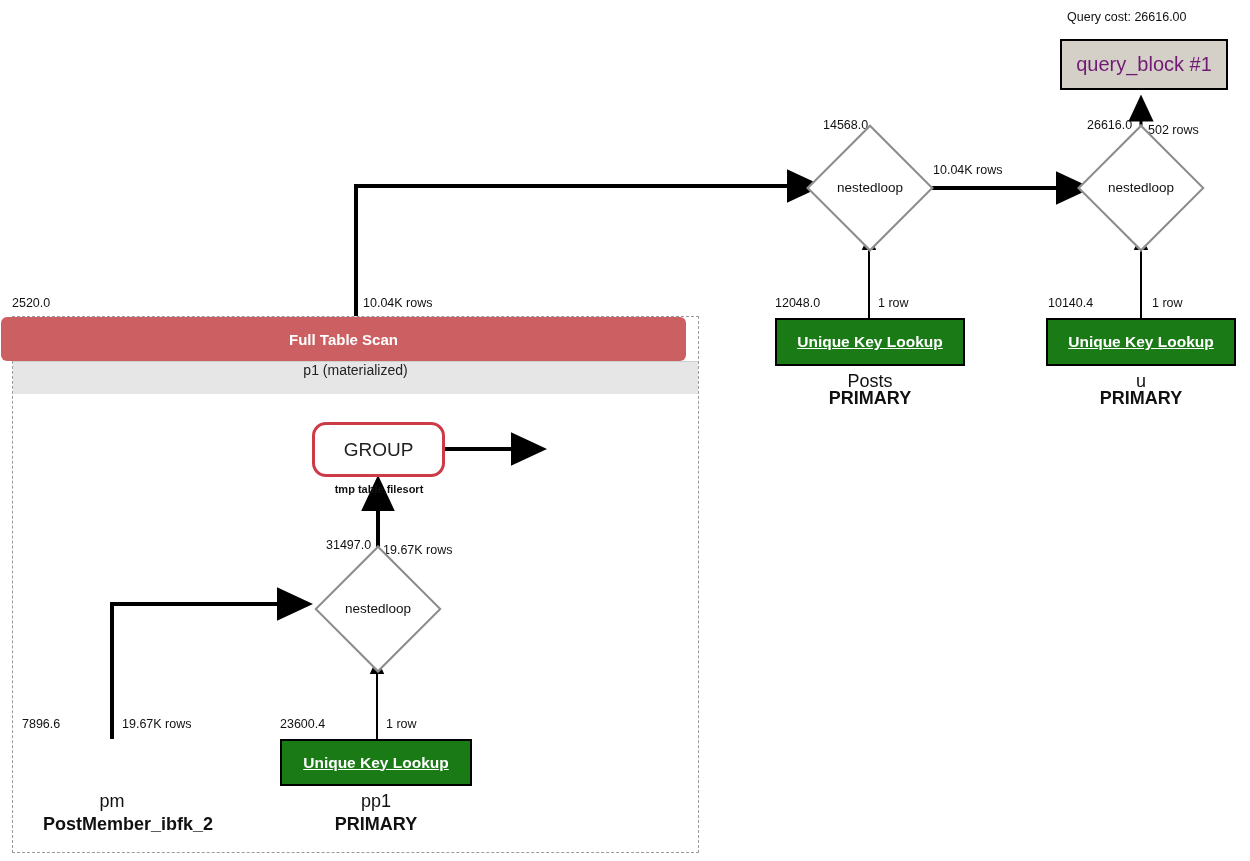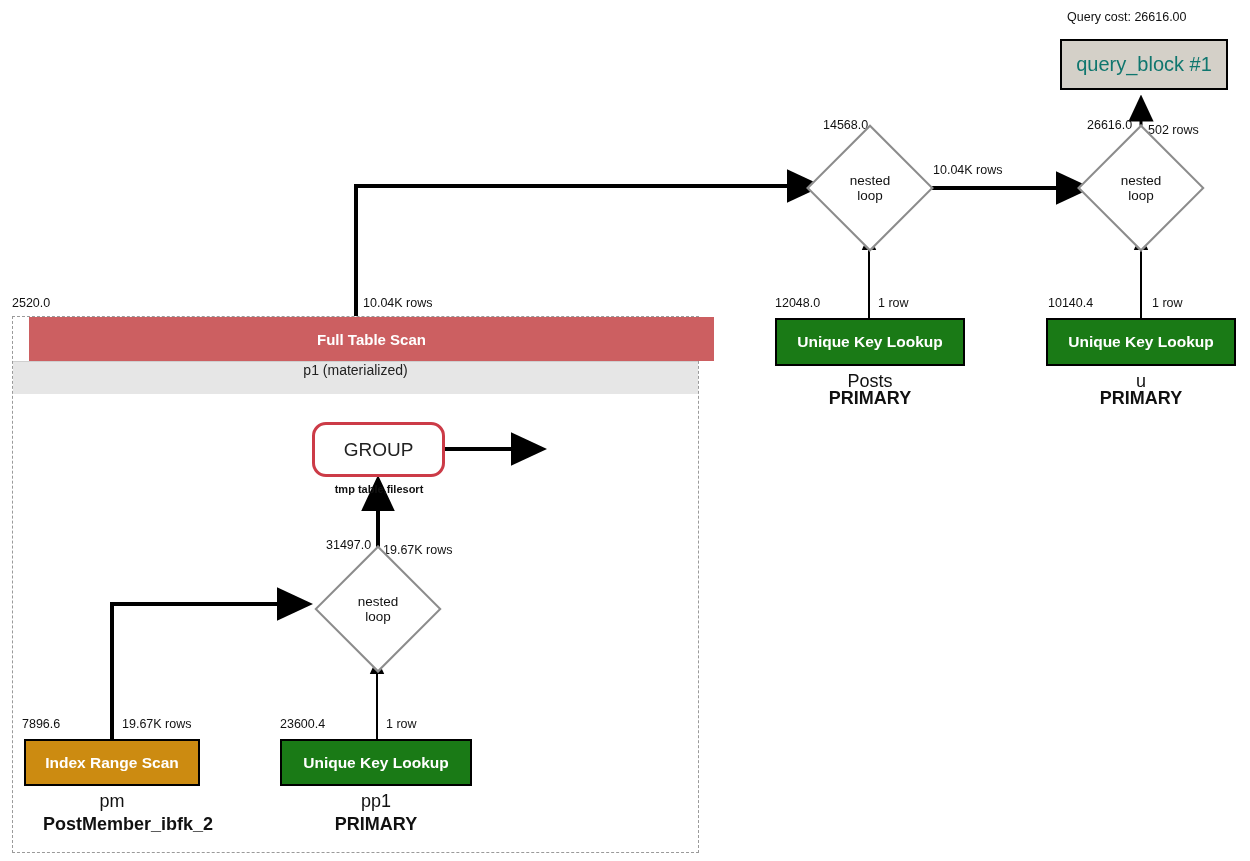--- a/index.html
+++ b/index.html
@@ -14,41 +14,41 @@
   .lbl{position:absolute;white-space:nowrap;line-height:1;}
   .cost{font-size:12.5px;color:#111;}
   .rows{font-size:12.5px;color:#111;}
   .caption{font-size:18px;color:#111;text-align:center;}
   .querycost{font-size:12.5px;color:#111;}
 
   
   .qblock{
     position:absolute;background:#d4d0c8;border:2px solid #000;
     display:flex;align-items:center;justify-content:center;
-    font-size:20px;color:#0f766e;
+    font-size:20px;color:#701a75;
   }
 
   
   .diamond{position:absolute;}
   .diamond .shape{
     position:absolute;left:0;top:0;width:100%;height:100%;
     background:#ffffff;border:2px solid #8c8c8c;
     transform:rotate(45deg);box-sizing:border-box;
   }
   .diamond .txt{
     position:absolute;left:0;top:0;width:100%;height:100%;
-    display:flex;flex-direction:column;align-items:center;justify-content:center;
+    display:flex;flex-direction:row;align-items:center;justify-content:center;
     font-size:13.5px;color:#111;line-height:1.12;text-align:center;
   }
 
   
   .opbox{
     position:absolute;border:2px solid #000;box-sizing:border-box;
     display:flex;align-items:center;justify-content:center;
-    font-weight:bold;font-size:15.5px;color:#ffffff;
+    font-weight:bold;font-size:15.5px;color:#ffffff;text-decoration:underline;
   }
   .opbox.green{background:#1a7a16;}
   .opbox.orange{background:#cc8b11;}
 
   
   .subq{
     position:absolute;border:1px dashed #9a9a9a;box-sizing:border-box;background:transparent;
   }
   .ftshead{
     position:absolute;background:#cc5f61;box-sizing:border-box;
@@ -148,21 +148,21 @@
     <span>Unique Key Lookup</span>
   </div>
   <div class="lbl caption" style="left:1046px;top:372px;width:190px;">u</div>
   <div class="lbl caption" style="left:1046px;top:389px;width:190px;font-weight:bold;">PRIMARY</div>
 
   <div class="lbl cost" style="left:12px;top:297px;">2520.0</div>
   <div class="lbl rows" style="left:363px;top:297px;">10.04K rows</div>
 
   <div class="subq" style="left:12px;top:316px;width:687px;height:537px;"></div>
 
-  <div class="ftshead" style="left:29px;top:317px;width:685px;height:44px;">
+  <div class="ftshead" style="left:1px;top:317px;width:685px;height:44px;border-radius:6px;">
     <span>Full Table Scan</span>
   </div>
   <div class="ftssub" style="left:13px;top:361px;width:685px;height:33px;">
     <span>p1 (materialized)</span>
   </div>
 
   <div class="roundbox group" style="left:312px;top:422px;width:133px;height:55px;">
     <span>GROUP</span>
   </div>
   <div class="lbl caption" style="left:305px;top:484px;width:148px;font-weight:bold;font-size:11px;">tmp table,filesort</div>
@@ -175,23 +175,20 @@
     <div class="shape"></div>
     <div class="txt">
       <span>nested</span>
       <span>loop</span>
     </div>
   </div>
 
   <div class="lbl cost" style="left:22px;top:718px;">7896.6</div>
   <div class="lbl rows" style="left:122px;top:718px;">19.67K rows</div>
 
-  <div class="opbox orange" style="left:24px;top:739px;width:176px;height:47px;">
-    <span>Index Range Scan</span>
-  </div>
   <div class="lbl caption" style="left:24px;top:792px;width:176px;">pm</div>
   <div class="lbl caption" style="left:30px;top:815px;width:196px;font-weight:bold;">PostMember_ibfk_2</div>
 
   <div class="lbl cost" style="left:280px;top:718px;">23600.4</div>
   <div class="lbl rows" style="left:386px;top:718px;">1 row</div>
 
   <div class="opbox green" style="left:280px;top:739px;width:192px;height:47px;">
     <span>Unique Key Lookup</span>
   </div>
   <div class="lbl caption" style="left:280px;top:792px;width:192px;">pp1</div>

